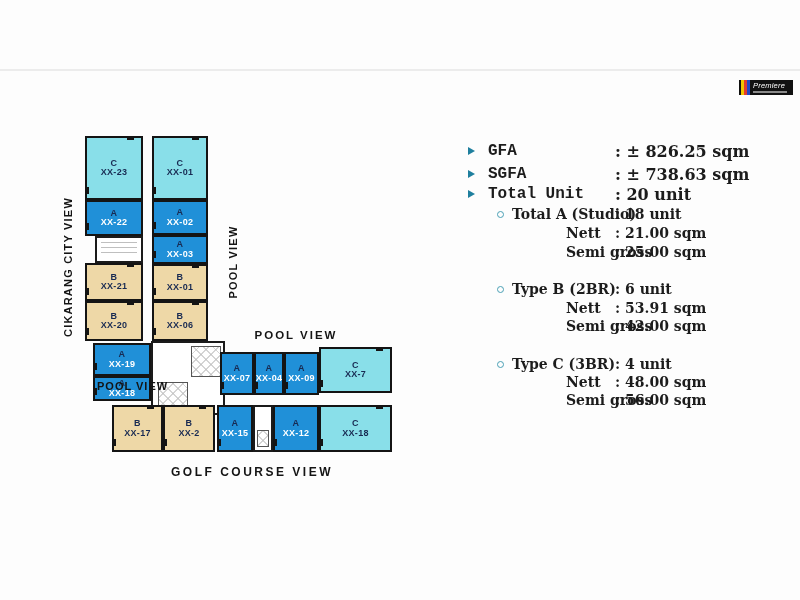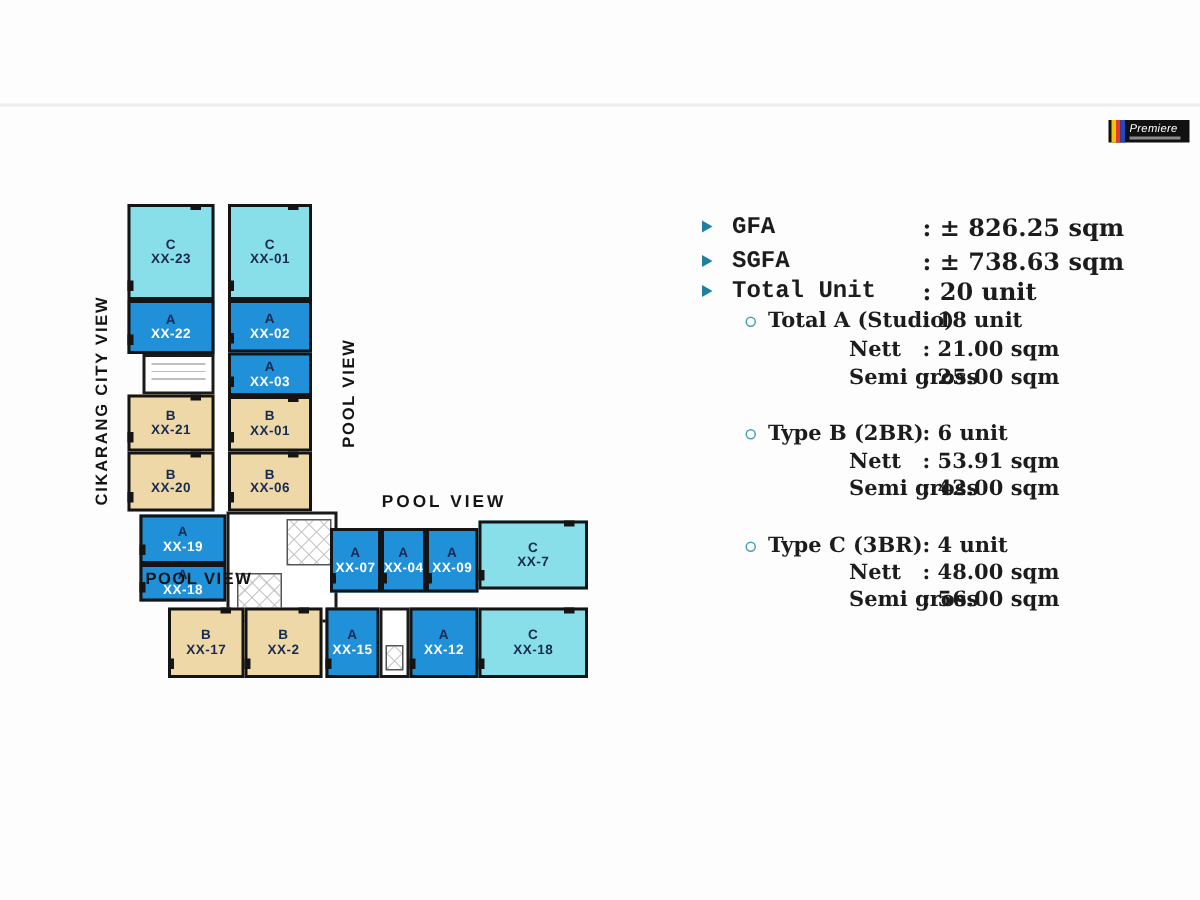--- a/index.html
+++ b/index.html
@@ -183,20 +183,21 @@
   </div>
 
   <div class="vpoint" style="left:68px;top:267px">
     <span>CIKARANG CITY VIEW</span>
   </div>
   <div class="vpoint" style="left:233px;top:262px">
     <span>POOL VIEW</span>
   </div>
   <div class="plabel pool-h center-anchor" style="left:296px;top:335px">POOL VIEW</div>
   <div class="plabel pool-ov" style="left:97px;top:380px">POOL VIEW</div>
+  <div class="plabel golf center-anchor" style="left:252px;top:472px">GOLF COURSE VIEW</div>
 
   <div class="specs">
 
     <div class="srow lvl1" style="top:2px">
       <span class="tri"></span>
       <span class="slabel">GFA</span>
       <span class="svalue">: ± 826.25 sqm</span>
     </div>
     <div class="srow lvl1" style="top:25px">
       <span class="tri"></span>

